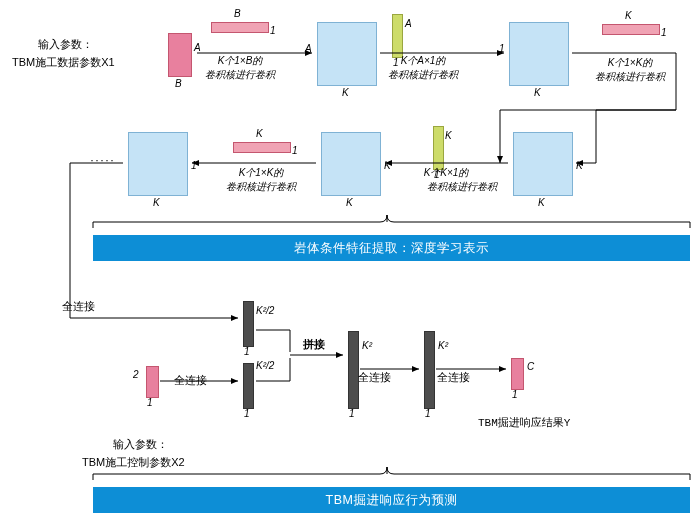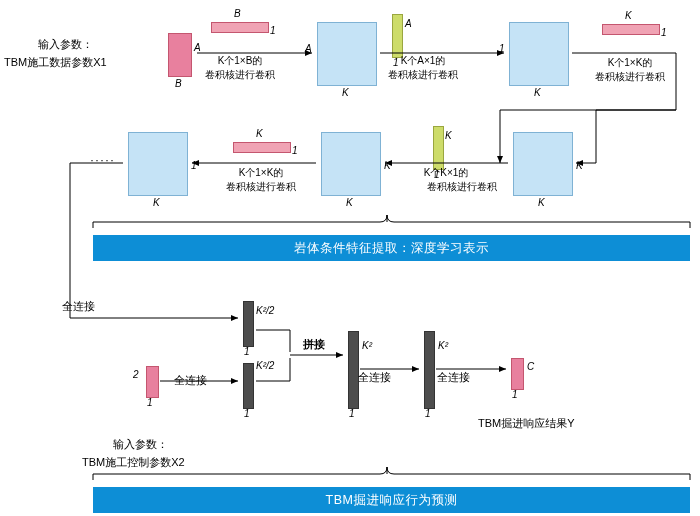--- a/index.html
+++ b/index.html
@@ -15,21 +15,21 @@
     font-family: "Liberation Sans", sans-serif;
     overflow: hidden;
   }
   .txt {
     position: absolute;
     font-family: "Liberation Sans", sans-serif;
     color: #000;
     white-space: pre;
     line-height: 1.25;
   }
-  .cn { font-size: 10px; }
+  .cn { font-size: 10px; font-style: italic; }
   .cn11 { font-size: 11px; }
   .lbl { font-size: 10px; font-style: italic; }
   .center { text-align: center; }
 
   
   .fmap {
     position: absolute;
     background: #c5e3f6;
     border: 1px solid #7fb2d4;
   }
@@ -130,21 +130,21 @@
   <div class="txt cn center" style="left:221px; top:167px; width:80px;">K个1×K的</div>
   <div class="txt cn center" style="left:216px; top:181px; width:90px;">卷积核进行卷积</div>
 
   <div class="fmap" style="left:128px; top:132px; width:58px; height:62px;"></div>
   <div class="txt lbl" style="left:191px; top:160px;">1</div>
   <div class="txt lbl" style="left:153px; top:197px;">K</div>
 
   <div class="txt" style="left:90px; top:153px; font-size:12px; letter-spacing:1px;">·····</div>
 
   <div class="txt cn11" style="left:38px; top:38px;">输入参数：</div>
-  <div class="txt cn11" style="left:4px; top:56px;">TBM施工数据参数X1</div>
+  <div class="txt cn11" style="left:12px; top:56px;">TBM施工数据参数X1</div>
 
   <div class="banner" style="left:93px; top:487px; width:597px; height:26px;">TBM掘进响应行为预测</div>
   <div class="banner" style="left:93px; top:235px; width:597px; height:26px;">岩体条件特征提取：深度学习表示</div>
 
   <div class="txt cn11" style="left:62px; top:300px;">全连接</div>
 
   <div class="gray" style="left:243px; top:301px; width:9px; height:44px;"></div>
   <div class="txt lbl" style="left:256px; top:305px;">K²/2</div>
   <div class="txt lbl" style="left:244px; top:346px;">1</div>
 
@@ -160,21 +160,21 @@
   <div class="txt cn11" style="left:358px; top:371px;">全连接</div>
 
   <div class="gray" style="left:424px; top:331px; width:9px; height:76px;"></div>
   <div class="txt lbl" style="left:438px; top:340px;">K²</div>
   <div class="txt lbl" style="left:425px; top:408px;">1</div>
   <div class="txt cn11" style="left:437px; top:371px;">全连接</div>
 
   <div class="pink" style="left:511px; top:358px; width:11px; height:30px;"></div>
   <div class="txt lbl" style="left:527px; top:361px;">C</div>
   <div class="txt lbl" style="left:512px; top:389px;">1</div>
-  <div class="txt cn11" style="left:478px; top:417px;">TBM掘进响应结果Y</div>
+  <div class="txt cn11" style="left:478px; top:417px;font-family:Liberation Mono, monospace;">TBM掘进响应结果Y</div>
 
   <div class="pink" style="left:146px; top:366px; width:11px; height:30px;"></div>
   <div class="txt lbl" style="left:133px; top:369px;">2</div>
   <div class="txt lbl" style="left:147px; top:397px;">1</div>
   <div class="txt cn11" style="left:174px; top:374px;">全连接</div>
 
   <div class="txt cn11" style="left:113px; top:438px;">输入参数：</div>
   <div class="txt cn11" style="left:82px; top:456px;">TBM施工控制参数X2</div>
 
   <svg class="overlay">

